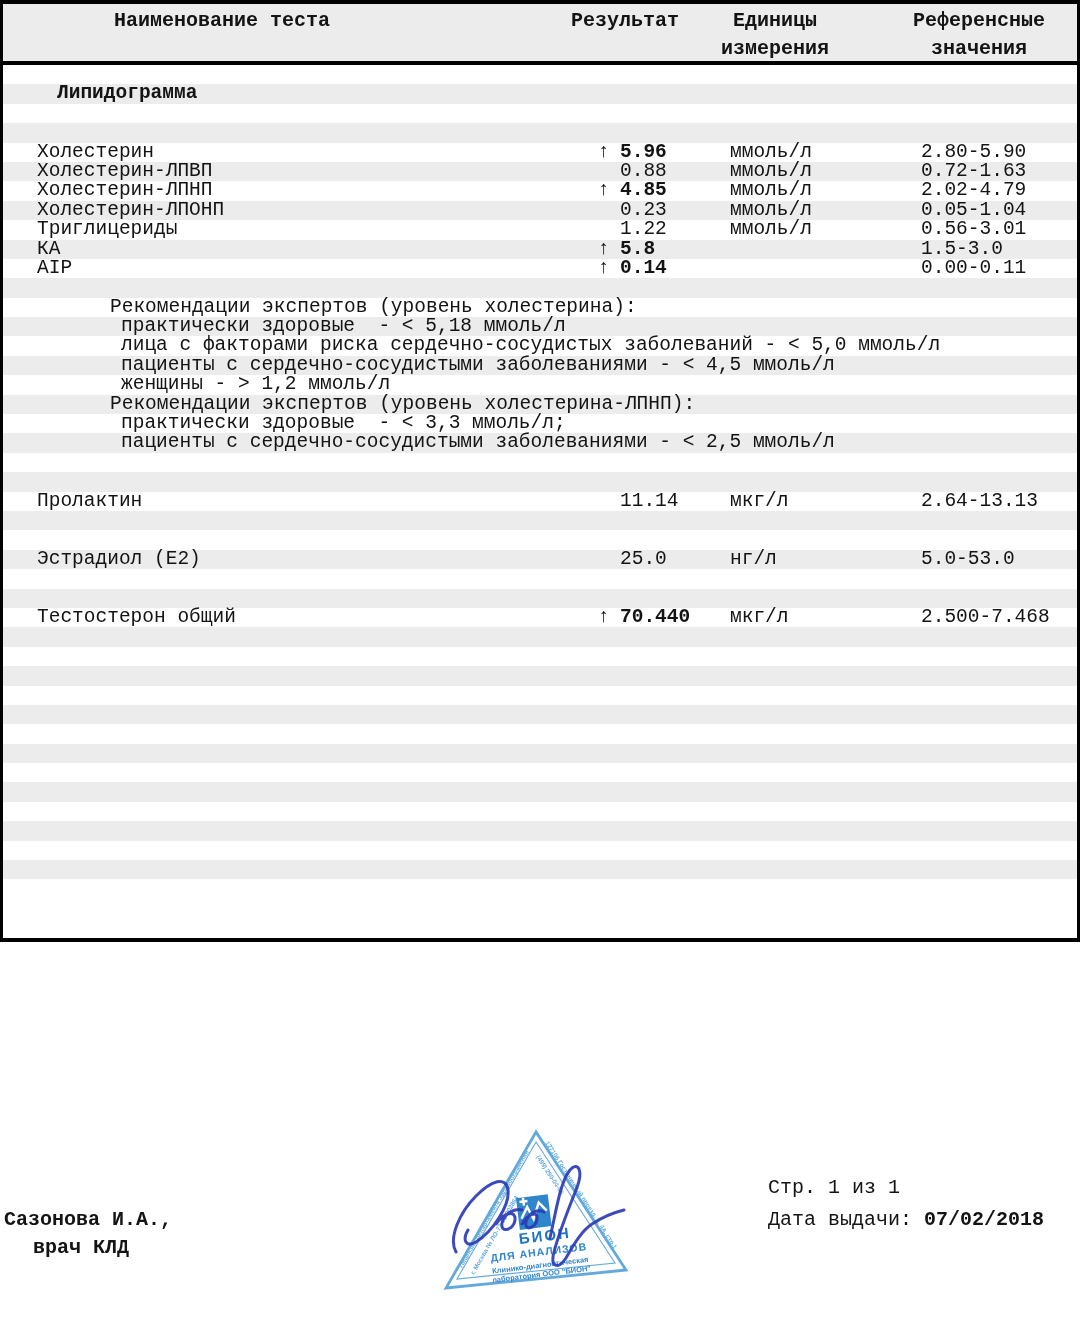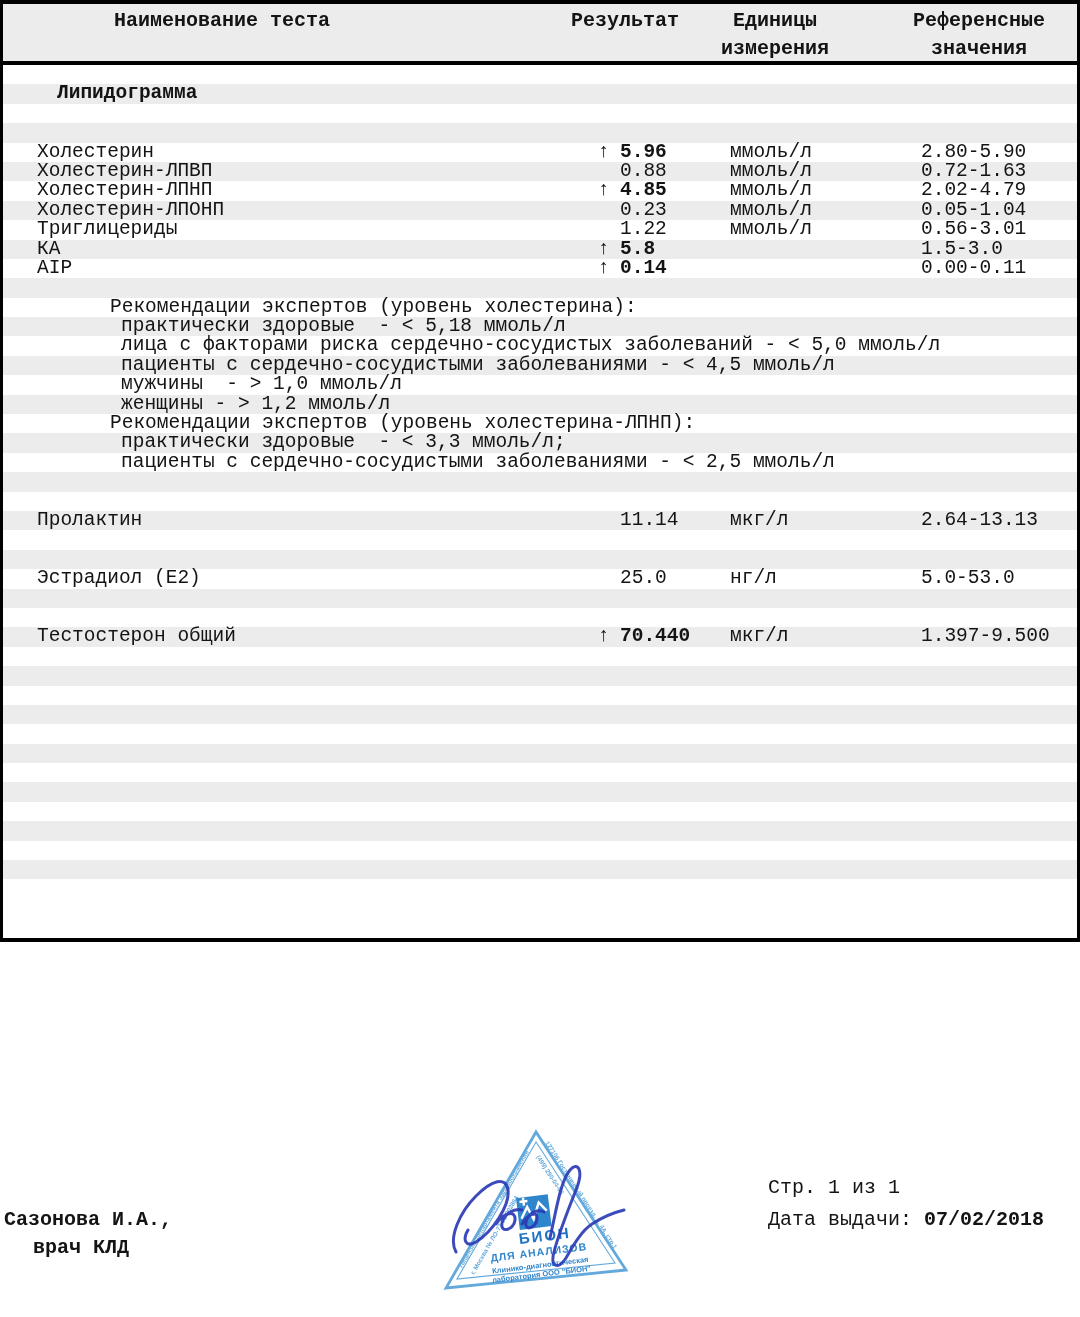--- a/index.html
+++ b/index.html
@@ -120,23 +120,20 @@
         <div class="row">
           <span class="cell note i2">практически здоровые  - &lt; 5,18 ммоль/л</span>
         </div>
         <div class="row">
           <span class="cell note i2">лица с факторами риска сердечно-сосудистых заболеваний - &lt; 5,0 ммоль/л</span>
         </div>
         <div class="row">
           <span class="cell note i2">пациенты с сердечно-сосудистыми заболеваниями - &lt; 4,5 ммоль/л</span>
         </div>
         <div class="row">
-          <span class="cell note i2">мужчины  - &gt; 1,0 ммоль/л</span>
-        </div>
-        <div class="row">
           <span class="cell note i2">женщины - &gt; 1,2 ммоль/л</span>
         </div>
         <div class="row">
           <span class="cell note i1">Рекомендации экспертов (уровень холестерина-ЛПНП):</span>
         </div>
         <div class="row">
           <span class="cell note i2">практически здоровые  - &lt; 3,3 ммоль/л;</span>
         </div>
         <div class="row">
           <span class="cell note i2">пациенты с сердечно-сосудистыми заболеваниями - &lt; 2,5 ммоль/л</span>
@@ -157,21 +154,21 @@
           <span class="cell unit">нг/л</span>
           <span class="cell ref">5.0-53.0</span>
         </div>
         <div class="row"></div>
         <div class="row"></div>
         <div class="row">
           <span class="cell name">Тестостерон общий</span>
           <span class="cell arrow">↑</span>
           <span class="cell result b">70.440</span>
           <span class="cell unit">мкг/л</span>
-          <span class="cell ref">1.397-9.500</span>
+          <span class="cell ref">2.500-7.468</span>
         </div>
         <div class="row"></div>
         <div class="row"></div>
         <div class="row"></div>
         <div class="row"></div>
         <div class="row"></div>
         <div class="row"></div>
         <div class="row"></div>
         <div class="row"></div>
         <div class="row"></div>

